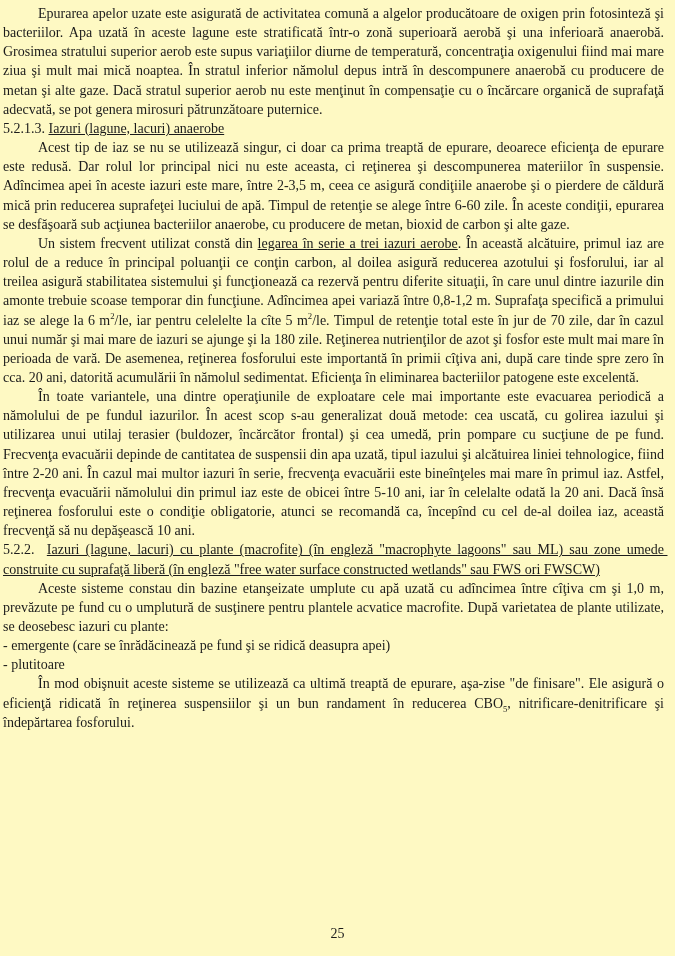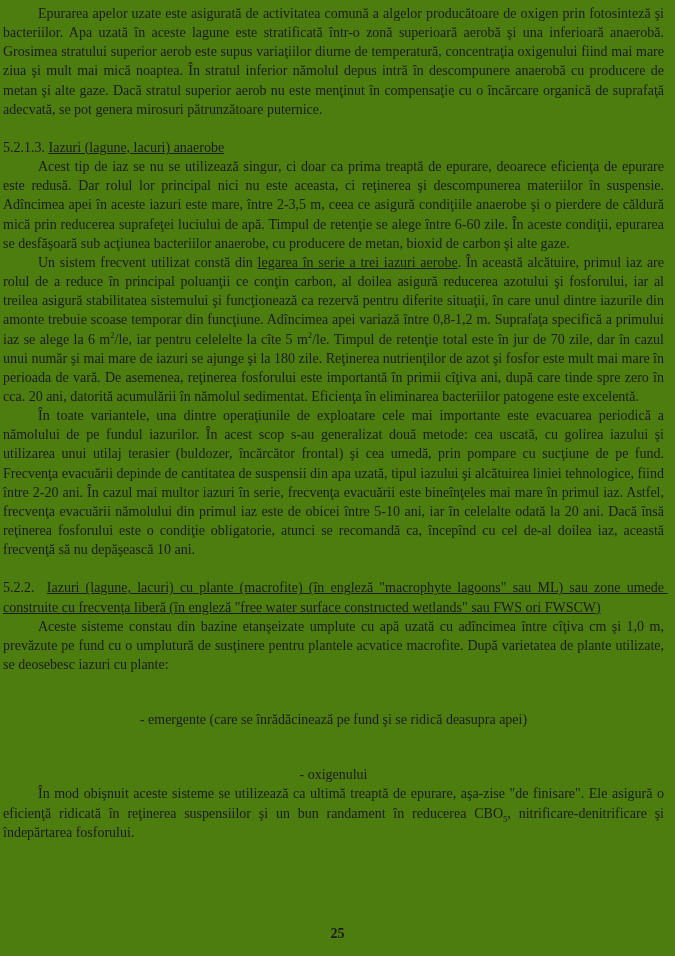--- a/index.html
+++ b/index.html
@@ -4,82 +4,81 @@
 <style>
   html, body {
     margin: 0;
     padding: 0;
     background: #ffffff;
   }
   .page {
     position: relative;
     width: 675px;
     height: 956px;
-    background: #4d7c0f;
+    background: #fef9c3;
     box-sizing: border-box;
     padding: 4px 11px 0 3px;
     color: #1b1b1b;
     font-family: "Liberation Serif", "DejaVu Serif", serif;
     overflow: hidden;
   }
   .block {
     margin: 0;
     font-size: 14px;
     line-height: 19.15px;
     text-align: justify;
     font-weight: normal;
   }
   .indent { text-indent: 35px; }
-  .gap-before { margin-top: 19px; }
-  .list-line { text-align: center; margin-top: 36px; }
+  .gap-before { }
+  .list-line { text-align: left; }
   .seg { white-space: pre-wrap; }
   .seg.underline { text-decoration: underline; }
   .seg.sup {
     vertical-align: super;
     font-size: 0.62em;
     line-height: 0;
   }
   .seg.sub {
     vertical-align: sub;
     font-size: 0.62em;
     line-height: 0;
   }
   .page-number {
     position: absolute;
     left: 0;
     right: 0;
     top: 924px;
     text-align: center;
     font-size: 14px;
     line-height: 19px;
-    font-weight: bold;
   }
 </style>
 </head>
 <body>
 
 <div class="page">
 
   <p class="block indent"><span class="seg">Epurarea apelor uzate este asigurată de activitatea comună a algelor producătoare de oxigen prin fotosinteză şi bacteriilor. Apa uzată în aceste lagune este stratificată într-o zonă superioară aerobă şi una inferioară anaerobă. Grosimea stratului superior aerob este supus variaţiilor diurne de temperatură, concentraţia oxigenului fiind mai mare ziua şi mult mai mică noaptea. În stratul inferior nămolul depus intră în descompunere anaerobă cu producere de metan şi alte gaze. Dacă stratul superior aerob nu este menţinut în compensaţie cu o încărcare organică de suprafaţă adecvată, se pot genera mirosuri pătrunzătoare puternice.</span></p>
 
 
   <h3 class="block gap-before"><span class="seg">5.2.1.3. </span><span class="seg underline">Iazuri (lagune, lacuri) anaerobe</span></h3>
 
   <p class="block indent"><span class="seg">Acest tip de iaz se nu se utilizează singur, ci doar ca prima treaptă de epurare, deoarece eficienţa de epurare este redusă. Dar rolul lor principal nici nu este aceasta, ci reţinerea şi descompunerea materiilor în suspensie. Adîncimea apei în aceste iazuri este mare, între 2-3,5 m, ceea ce asigură condiţiile anaerobe şi o pierdere de căldură mică prin reducerea suprafeţei luciului de apă. Timpul de retenţie se alege între 6-60 zile. În aceste condiţii, epurarea se desfăşoară sub acţiunea bacteriilor anaerobe, cu producere de metan, bioxid de carbon şi alte gaze.</span></p>
 
   <p class="block indent"><span class="seg">Un sistem frecvent utilizat constă din </span><span class="seg underline">legarea în serie a trei iazuri aerobe</span><span class="seg">. În această alcătuire, primul iaz are rolul de a reduce în principal poluanţii ce conţin carbon, al doilea asigură reducerea azotului şi fosforului, iar al treilea asigură stabilitatea sistemului şi funcţionează ca rezervă pentru diferite situaţii, în care unul dintre iazurile din amonte trebuie scoase temporar din funcţiune. Adîncimea apei variază între 0,8-1,2 m. Suprafaţa specifică a primului iaz se alege la 6 m</span><span class="seg sup">2</span><span class="seg">/le, iar pentru celelelte la cîte 5 m</span><span class="seg sup">2</span><span class="seg">/le. Timpul de retenţie total este în jur de 70 zile, dar în cazul unui număr şi mai mare de iazuri se ajunge şi la 180 zile. Reţinerea nutrienţilor de azot şi fosfor este mult mai mare în perioada de vară. De asemenea, reţinerea fosforului este importantă în primii cîţiva ani, după care tinde spre zero în cca. 20 ani, datorită acumulării în nămolul sedimentat. Eficienţa în eliminarea bacteriilor patogene este excelentă.</span></p>
 
   <p class="block indent"><span class="seg">În toate variantele, una dintre operaţiunile de exploatare cele mai importante este evacuarea periodică a nămolului de pe fundul iazurilor. În acest scop s-au generalizat două metode: cea uscată, cu golirea iazului şi utilizarea unui utilaj terasier (buldozer, încărcător frontal) şi cea umedă, prin pompare cu sucţiune de pe fund. Frecvenţa evacuării depinde de cantitatea de suspensii din apa uzată, tipul iazului şi alcătuirea liniei tehnologice, fiind între 2-20 ani. În cazul mai multor iazuri în serie, frecvenţa evacuării este bineînţeles mai mare în primul iaz. Astfel, frecvenţa evacuării nămolului din primul iaz este de obicei între 5-10 ani, iar în celelalte odată la 20 ani. Dacă însă reţinerea fosforului este o condiţie obligatorie, atunci se recomandă ca, începînd cu cel de-al doilea iaz, această frecvenţă să nu depăşească 10 ani.</span></p>
 
-  <h3 class="block gap-before"><span class="seg">5.2.2.&nbsp; </span><span class="seg underline">Iazuri (lagune, lacuri) cu plante (macrofite) (în engleză "macrophyte lagoons" sau ML) sau zone umede construite cu frecvenţa liberă (în engleză "free water surface constructed wetlands" sau FWS ori FWSCW)</span></h3>
+  <h3 class="block gap-before"><span class="seg">5.2.2.&nbsp; </span><span class="seg underline">Iazuri (lagune, lacuri) cu plante (macrofite) (în engleză "macrophyte lagoons" sau ML) sau zone umede construite cu suprafaţă liberă (în engleză "free water surface constructed wetlands" sau FWS ori FWSCW)</span></h3>
 
   <p class="block indent"><span class="seg">Aceste sisteme constau din bazine etanşeizate umplute cu apă uzată cu adîncimea între cîţiva cm şi 1,0 m, prevăzute pe fund cu o umplutură de susţinere pentru plantele acvatice macrofite. După varietatea de plante utilizate, se deosebesc iazuri cu plante:</span></p>
 
   <p class="block list-line"><span class="seg">- emergente (care se înrădăcinează pe fund şi se ridică deasupra apei)</span></p>
 
-  <p class="block list-line"><span class="seg">- oxigenului</span></p>
+  <p class="block list-line"><span class="seg">- plutitoare</span></p>
 
 
   <p class="block indent"><span class="seg">În mod obişnuit aceste sisteme se utilizează ca ultimă treaptă de epurare, aşa-zise "de finisare". Ele asigură o eficienţă ridicată în reţinerea suspensiilor şi un bun randament în reducerea CBO</span><span class="seg sub">5</span><span class="seg">, nitrificare-denitrificare şi îndepărtarea fosforului.</span></p>
 
   <div class="page-number">25</div>
 
 </div>
 
 </body></html>

